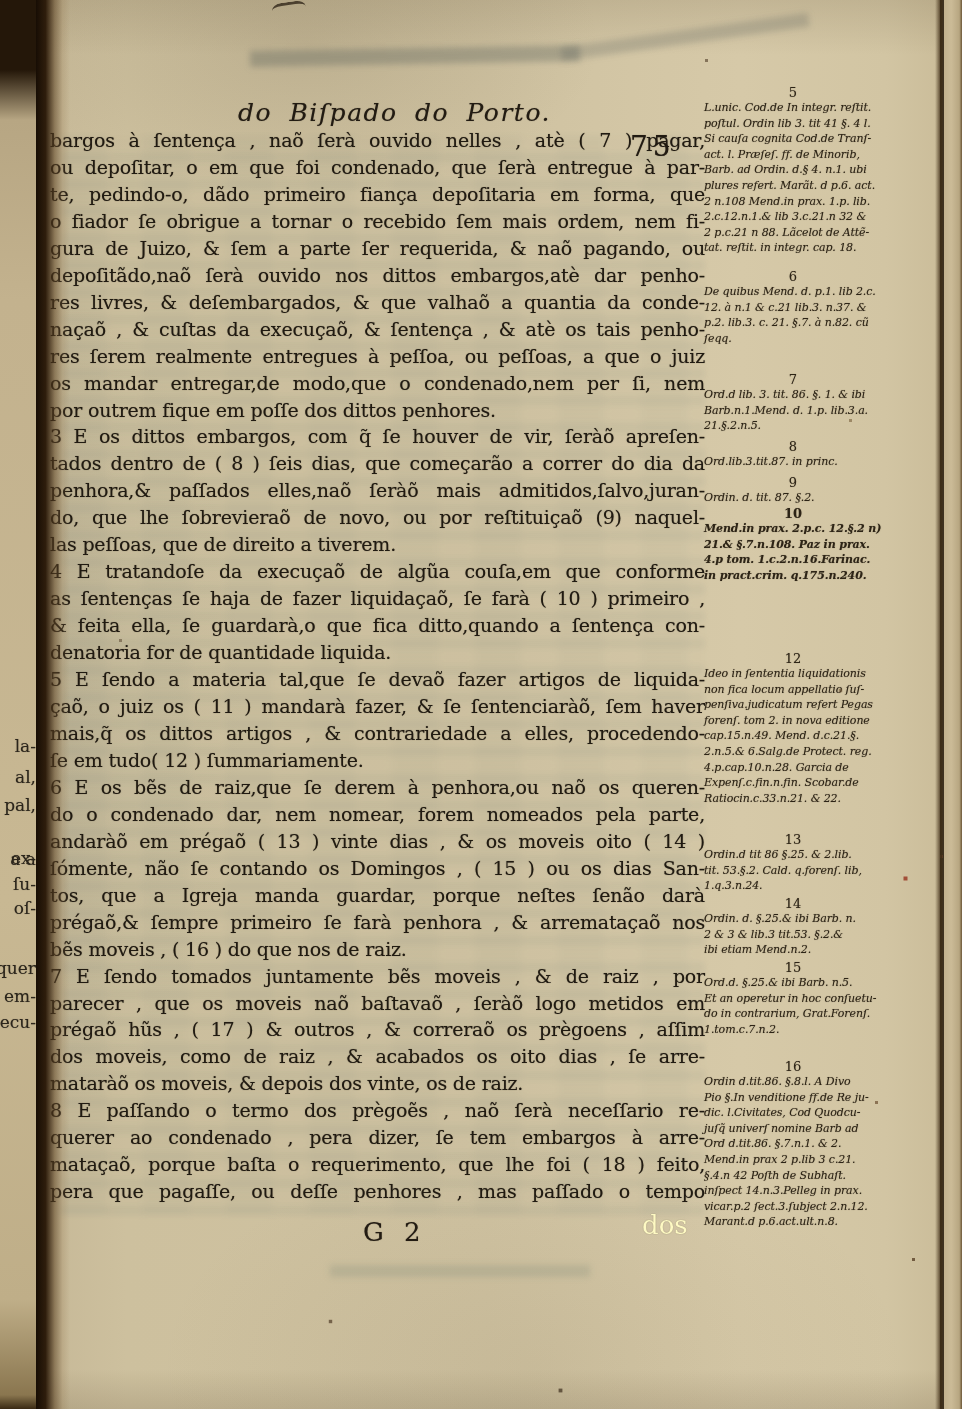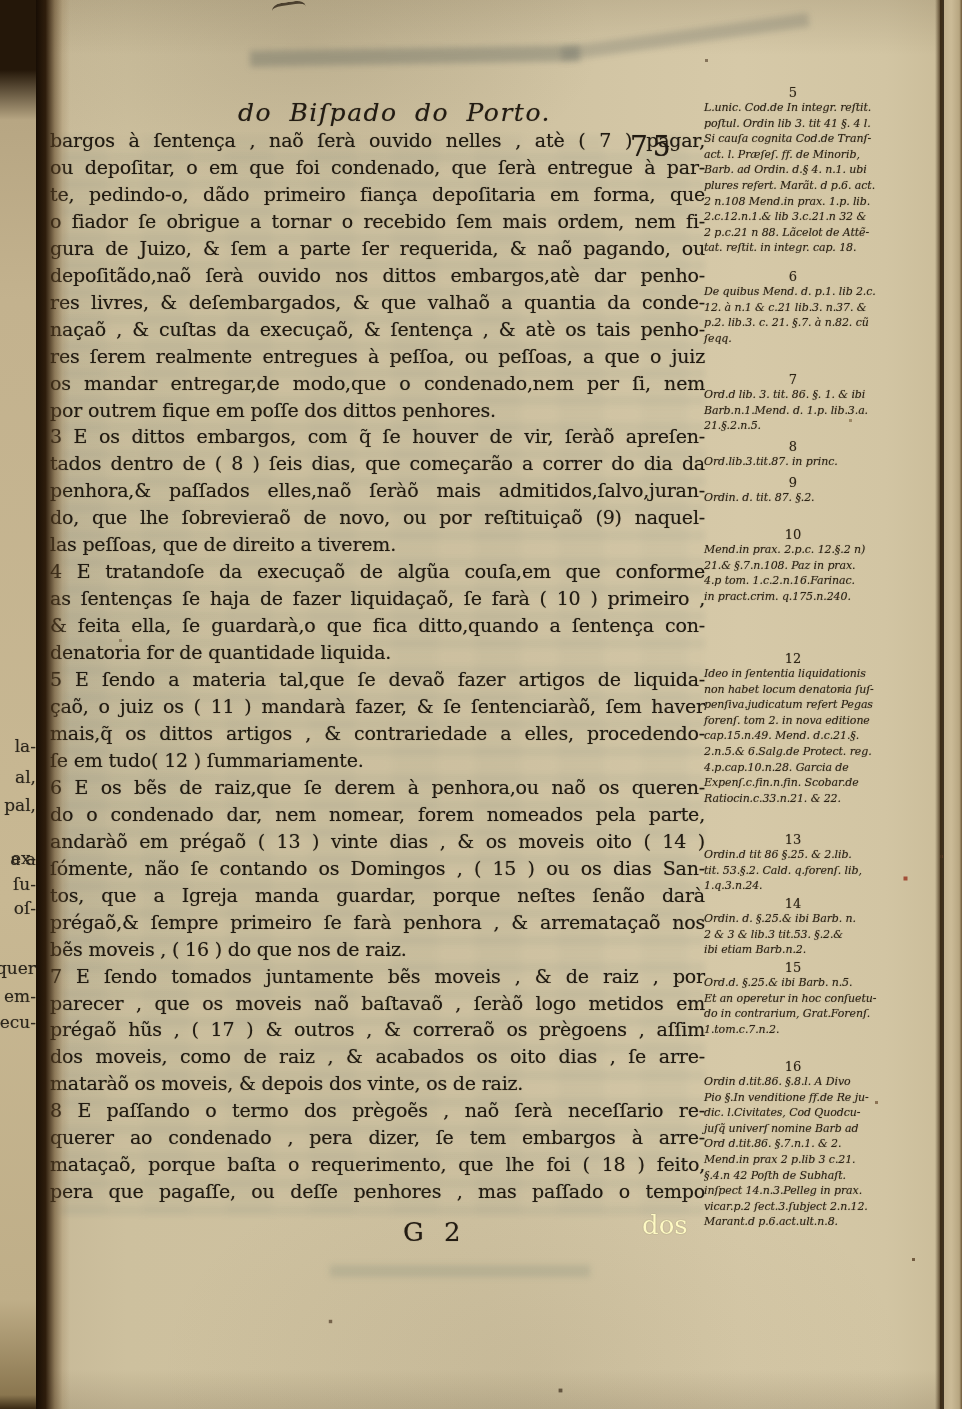--- a/index.html
+++ b/index.html
@@ -57,21 +57,21 @@
 
   
   .margin-notes{position:absolute;left:704px;top:0;width:178px;height:1409px;z-index:3;}
   .note{position:absolute;left:0;width:178px;color:#2d2416;}
   .note-label{text-align:center;font-size:13px;line-height:14px;color:#2d2416;
     text-shadow:0 0 1px rgba(45,36,22,.4);}
   .nline{font-style:italic;font-size:11px;line-height:15.6px;white-space:nowrap;
     letter-spacing:-0.1px;text-shadow:0 0 1px rgba(45,36,22,.45);}
 
   
-  .signature{position:absolute;left:403px;top:1217px;font-size:26px;color:#221b12;letter-spacing:6px;
+  .signature{position:absolute;left:363px;top:1217px;font-size:26px;color:#221b12;letter-spacing:6px;
     text-shadow:0 0 1px rgba(34,27,18,.45);}
   .catchword{position:absolute;left:642px;top:1210px;width:68px;text-align:left;font-size:26px;
     color:#fef9c3;text-shadow:0 0 1px rgba(34,27,18,.45);}
 
   
   .ink-mark-top{position:absolute;left:272px;top:2px;width:34px;height:10px;z-index:4;
     border-top:3px solid rgba(40,30,18,.75);border-radius:60%/100%;transform:rotate(-8deg);}
   .specks{position:absolute;left:0;top:0;width:1px;height:1px;z-index:4;
     box-shadow:905px 878px 0 1.5px rgba(150,50,30,.8), 941px 856px 0 1px rgba(150,60,35,.7),
       913px 1259px 0 1px rgba(90,65,40,.8), 330px 1321px 0 1.2px rgba(80,60,38,.7),
@@ -167,50 +167,50 @@
         <div class="nline">21.§.2.n.5.</div>
       </div>
       <div class="note" style="top: 440px;">
         <div class="note-label">8</div>
         <div class="nline">Ord.lib.3.tit.87. in princ.</div>
       </div>
       <div class="note" style="top: 476px;">
         <div class="note-label">9</div>
         <div class="nline">Ordin. d. tit. 87. §.2.</div>
       </div>
-      <div class="note" style="top: 528px;">
+      <div class="note" style="top: 507px; font-weight: bold;">
         <div class="note-label">10</div>
         <div class="nline">Mend.in prax. 2.p.c. 12.§.2 n)</div>
         <div class="nline">21.&amp; §.7.n.108. Paz in prax.</div>
         <div class="nline">4.p tom. 1.c.2.n.16.Farinac.</div>
         <div class="nline">in pract.crim. q.175.n.240.</div>
       </div>
       <div class="note" style="top: 652px;">
         <div class="note-label">12</div>
         <div class="nline">Ideo in ſententia liquidationis</div>
-        <div class="nline">non habet locum denatoria ſuſ-</div>
+        <div class="nline">non fica locum appellatio ſuſ-</div>
         <div class="nline">penſiva.judicatum refert Pegas</div>
         <div class="nline">forenſ. tom 2. in nova editione</div>
         <div class="nline">cap.15.n.49. Mend. d.c.21.§.</div>
         <div class="nline">2.n.5.&amp; 6.Salg.de Protect. reg.</div>
         <div class="nline">4.p.cap.10.n.28. Garcia de</div>
         <div class="nline">Expenſ.c.fin.n.fin. Scobar.de</div>
         <div class="nline">Ratiocin.c.33.n.21. &amp; 22.</div>
       </div>
       <div class="note" style="top: 833px;">
         <div class="note-label">13</div>
         <div class="nline">Ordin.d tit 86 §.25. &amp; 2.lib.</div>
         <div class="nline">tit. 53.§.2. Cald. q.forenſ. lib,</div>
         <div class="nline">1.q.3.n.24.</div>
       </div>
       <div class="note" style="top: 897px;">
         <div class="note-label">14</div>
         <div class="nline">Ordin. d. §.25.&amp; ibi Barb. n.</div>
         <div class="nline">2 &amp; 3 &amp; lib.3 tit.53. §.2.&amp;</div>
-        <div class="nline">ibi etiam Barb.n.2.</div>
+        <div class="nline">ibi etiam Mend.n.2.</div>
       </div>
       <div class="note" style="top: 961px;">
         <div class="note-label">15</div>
         <div class="nline">Ord.d. §.25.&amp; ibi Barb. n.5.</div>
         <div class="nline">Et an operetur in hoc conſuetu-</div>
         <div class="nline">do in contrarium, Grat.Forenſ.</div>
         <div class="nline">1.tom.c.7.n.2.</div>
       </div>
       <div class="note" style="top: 1060px;">
         <div class="note-label">16</div>

